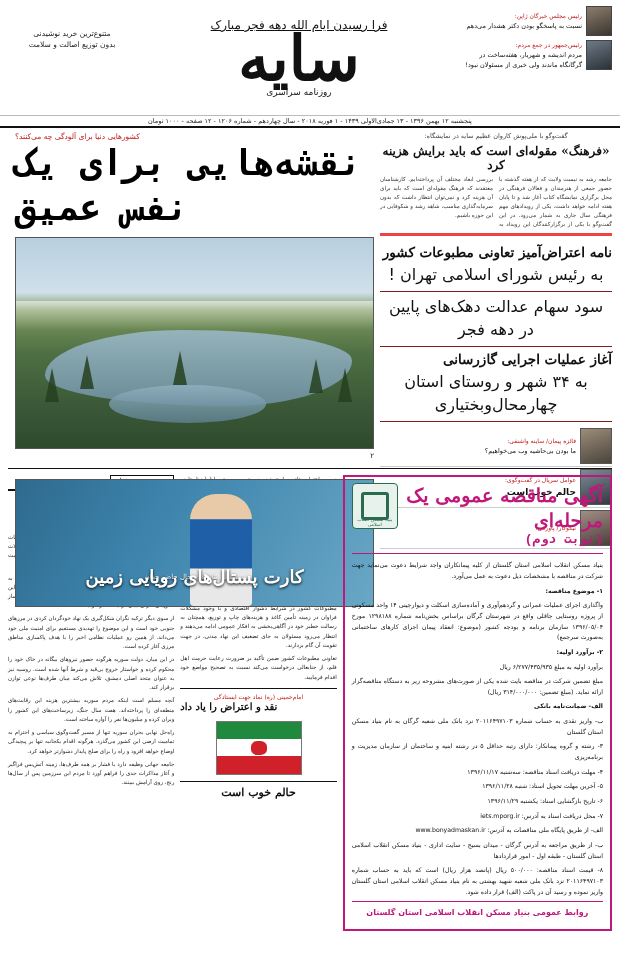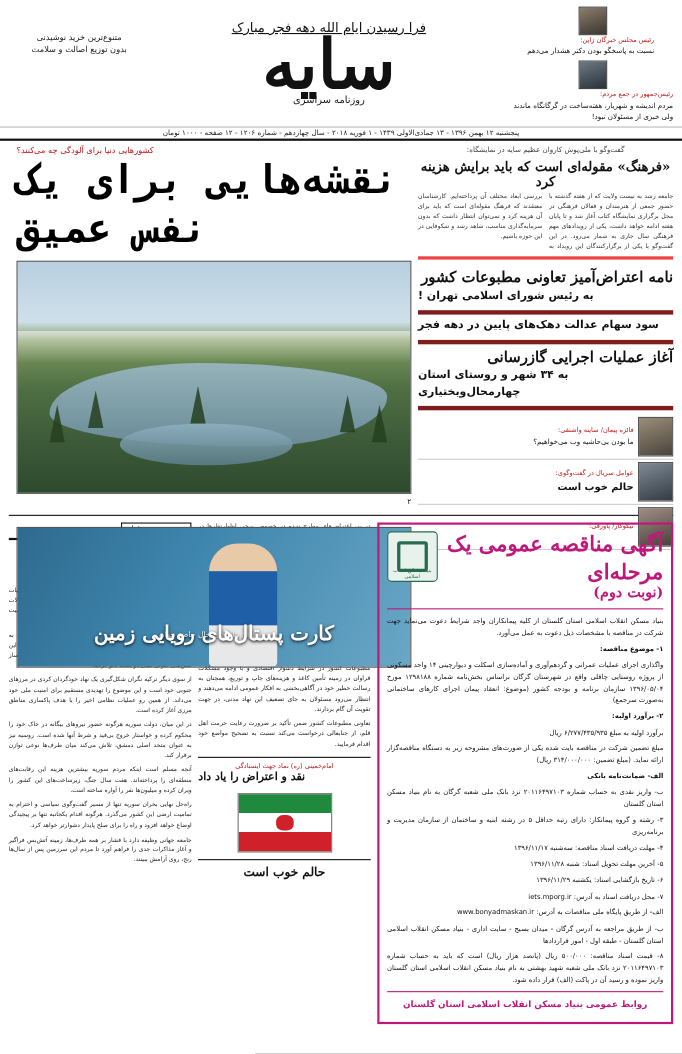--- a/index.html
+++ b/index.html
@@ -49,21 +49,21 @@
   }
   .mast-title {
     font-size: 62px; font-weight: bold; color: #111;
     line-height: 0.95; margin-top: -2px;
     font-family: "DejaVu Serif", "Liberation Serif", serif;
   }
   .mast-sub { font-size: 9px; color: #111; margin-top: -2px; }
   .mast-right {
     width: 150px; order: 1; padding-top: 2px;
   }
-  .mini-col { display: flex; flex-direction: column; align-items: center; margin-bottom: 4px; }
+  .mini-col { display: flex; flex-direction: row; align-items: center; margin-bottom: 4px; }
   .mini-photo {
     width: 26px; height: 30px; flex: 0 0 26px;
     background: linear-gradient(160deg,#8b7d6b,#3a3630);
     border: 1px solid #444; margin-left: 4px;
   }
   .mini-photo.p2 { background: linear-gradient(160deg,#6d7a86,#2b3138); }
   .mini-txt { font-size: 6.5px; line-height: 1.55; color: #111; text-align: right; }
   .mini-txt .hd { color: #c01818; font-size: 6px; }
   .mast-dateline {
     position: absolute; bottom: 1px; left: 0; right: 0;
@@ -116,29 +116,29 @@
     background: linear-gradient(rgba(255,255,255,.55), rgba(255,255,255,0));
   }
   .caption-bar {
     margin-top: 3px; display: flex; align-items: center; justify-content: flex-start;
   }
   .caption-bar .cap-text {
     font-size: 7px; color: #111;
   }
 
   .brief {
-    border-bottom: 4px solid #7f1d1d; padding: 3px 0 5px 0;
+    border-bottom: 1px solid #7f1d1d; padding: 3px 0 5px 0;
   }
   .brief-title {
     font-size: 13.5px; font-weight: bold; color: #111; line-height: 1.45;
     text-align: right;
     font-family: "DejaVu Serif", "Liberation Serif", serif;
   }
   .brief-sub {
-    font-size: 10px; color: #111; line-height: 1.45; text-align: left; font-weight: bold;
+    font-size: 16px; color: #111; line-height: 1.45; text-align: center; font-weight: normal;
   }
 
   
   .quote-box {
     border-bottom: 3px solid #ef4444; padding-bottom: 4px; margin-bottom: 4px;
   }
   .quote-head {
     font-size: 6.5px; color: #444; text-align: center; line-height: 1.5;
   }
   .quote-title {
@@ -213,21 +213,21 @@
   .ad-logo::after {
     content: ""; position: absolute; inset: 8px;
     border: 3px solid #2a6b4f; border-radius: 3px;
   }
   .ad-logo-cap { font-size: 4.6px; color: #2a6b4f; text-align: center; position: absolute; bottom: 1px; left: 0; right: 0; }
   .ad-title {
     flex: 1; text-align: right; color: #c0187a; font-weight: bold;
     font-size: 19px; line-height: 1.3;
     font-family: "DejaVu Serif", "Liberation Serif", serif;
   }
-  .ad-title .sub { font-size: 13px; display: block; }
+  .ad-title .sub { font-size: 13px; display: block; font-family: Liberation Mono, monospace; }
   .ad-body {
     margin-top: 6px; font-size: 6.2px; line-height: 1.72; color: #111;
     text-align: justify;
   }
   .ad-body p { margin: 0 0 4px 0; }
   .ad-body .b { font-weight: bold; }
   .ad-rule { border-top: 1px solid #c0187a; margin: 4px 0; }
   .ad-foot {
     color: #c0187a; font-weight: bold; font-size: 8px;
     text-align: center; margin-top: 6px;

